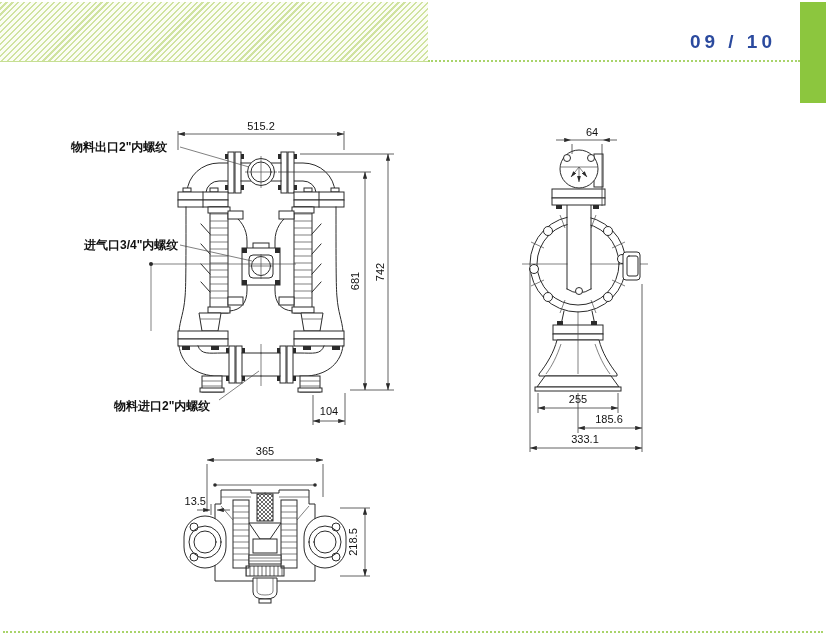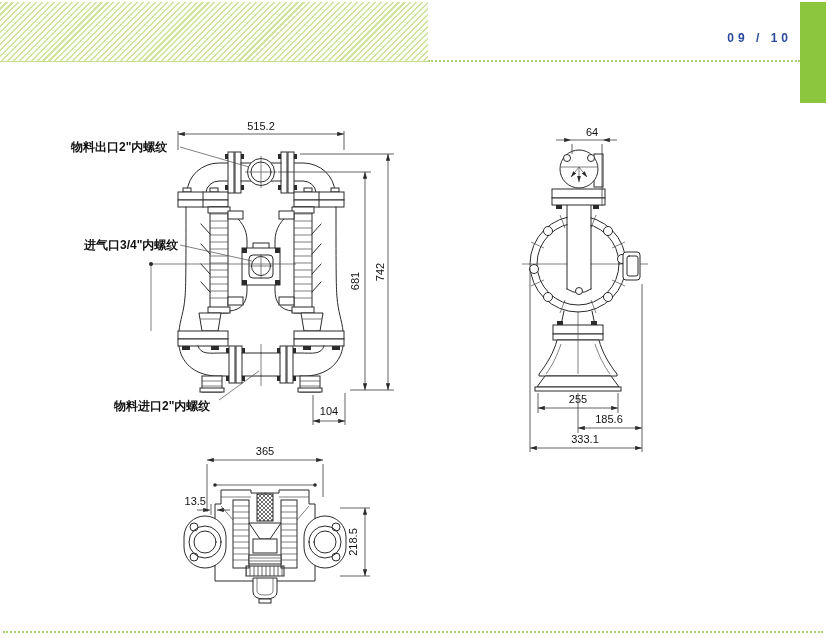--- a/index.html
+++ b/index.html
@@ -6,22 +6,22 @@
   #stage{position:relative;width:828px;height:638px;background:#ffffff;overflow:hidden;
          font-family:"Liberation Sans",sans-serif;}
   .stripe-band{position:absolute;left:0;top:2px;width:428px;height:59px;
     background:repeating-linear-gradient(135deg,#d0e3a0 0px,#d0e3a0 1.5px,#fbfdf4 1.5px,#fbfdf4 4.2px);
     border-bottom:1px solid #c6df93;}
   .dotted-top{position:absolute;left:428px;top:60px;width:372px;height:0;
     border-top:2px dotted #a9d46b;}
   .dotted-bottom{position:absolute;left:3px;top:631px;width:820px;height:0;
     border-top:2px dotted #a9d46b;}
   .green-bar{position:absolute;left:800px;top:2px;width:26px;height:101px;background:#8cc63e;}
-  .page-num{position:absolute;left:700px;top:31px;width:92px;text-align:right;
-    color:#2b4a9e;font-size:12px;font-weight:bold;letter-spacing:4px;white-space:nowrap;}
+  .page-num{position:absolute;left:684px;top:31px;width:92px;text-align:right;
+    color:#2b4a9e;font-size:19px;font-weight:bold;letter-spacing:4px;white-space:nowrap;}
   svg{position:absolute;left:0;top:0;}
   .ln{stroke:#2b2b2b;stroke-width:1;fill:none;stroke-linecap:square;}
   .lw{stroke:#2b2b2b;stroke-width:1;fill:#ffffff;}
   .lf{fill:#2b2b2b;stroke:none;}
   .dim{stroke:#3a3a3a;stroke-width:0.8;fill:none;}
   .thin{stroke:#4a4a4a;stroke-width:0.7;fill:none;}
   text.dimtxt{font-family:"Liberation Sans",sans-serif;font-size:11px;fill:#111;}
   text.cn{font-family:"Liberation Sans",sans-serif;font-size:12px;font-weight:bold;fill:#111;}
 </style>
 </head>

